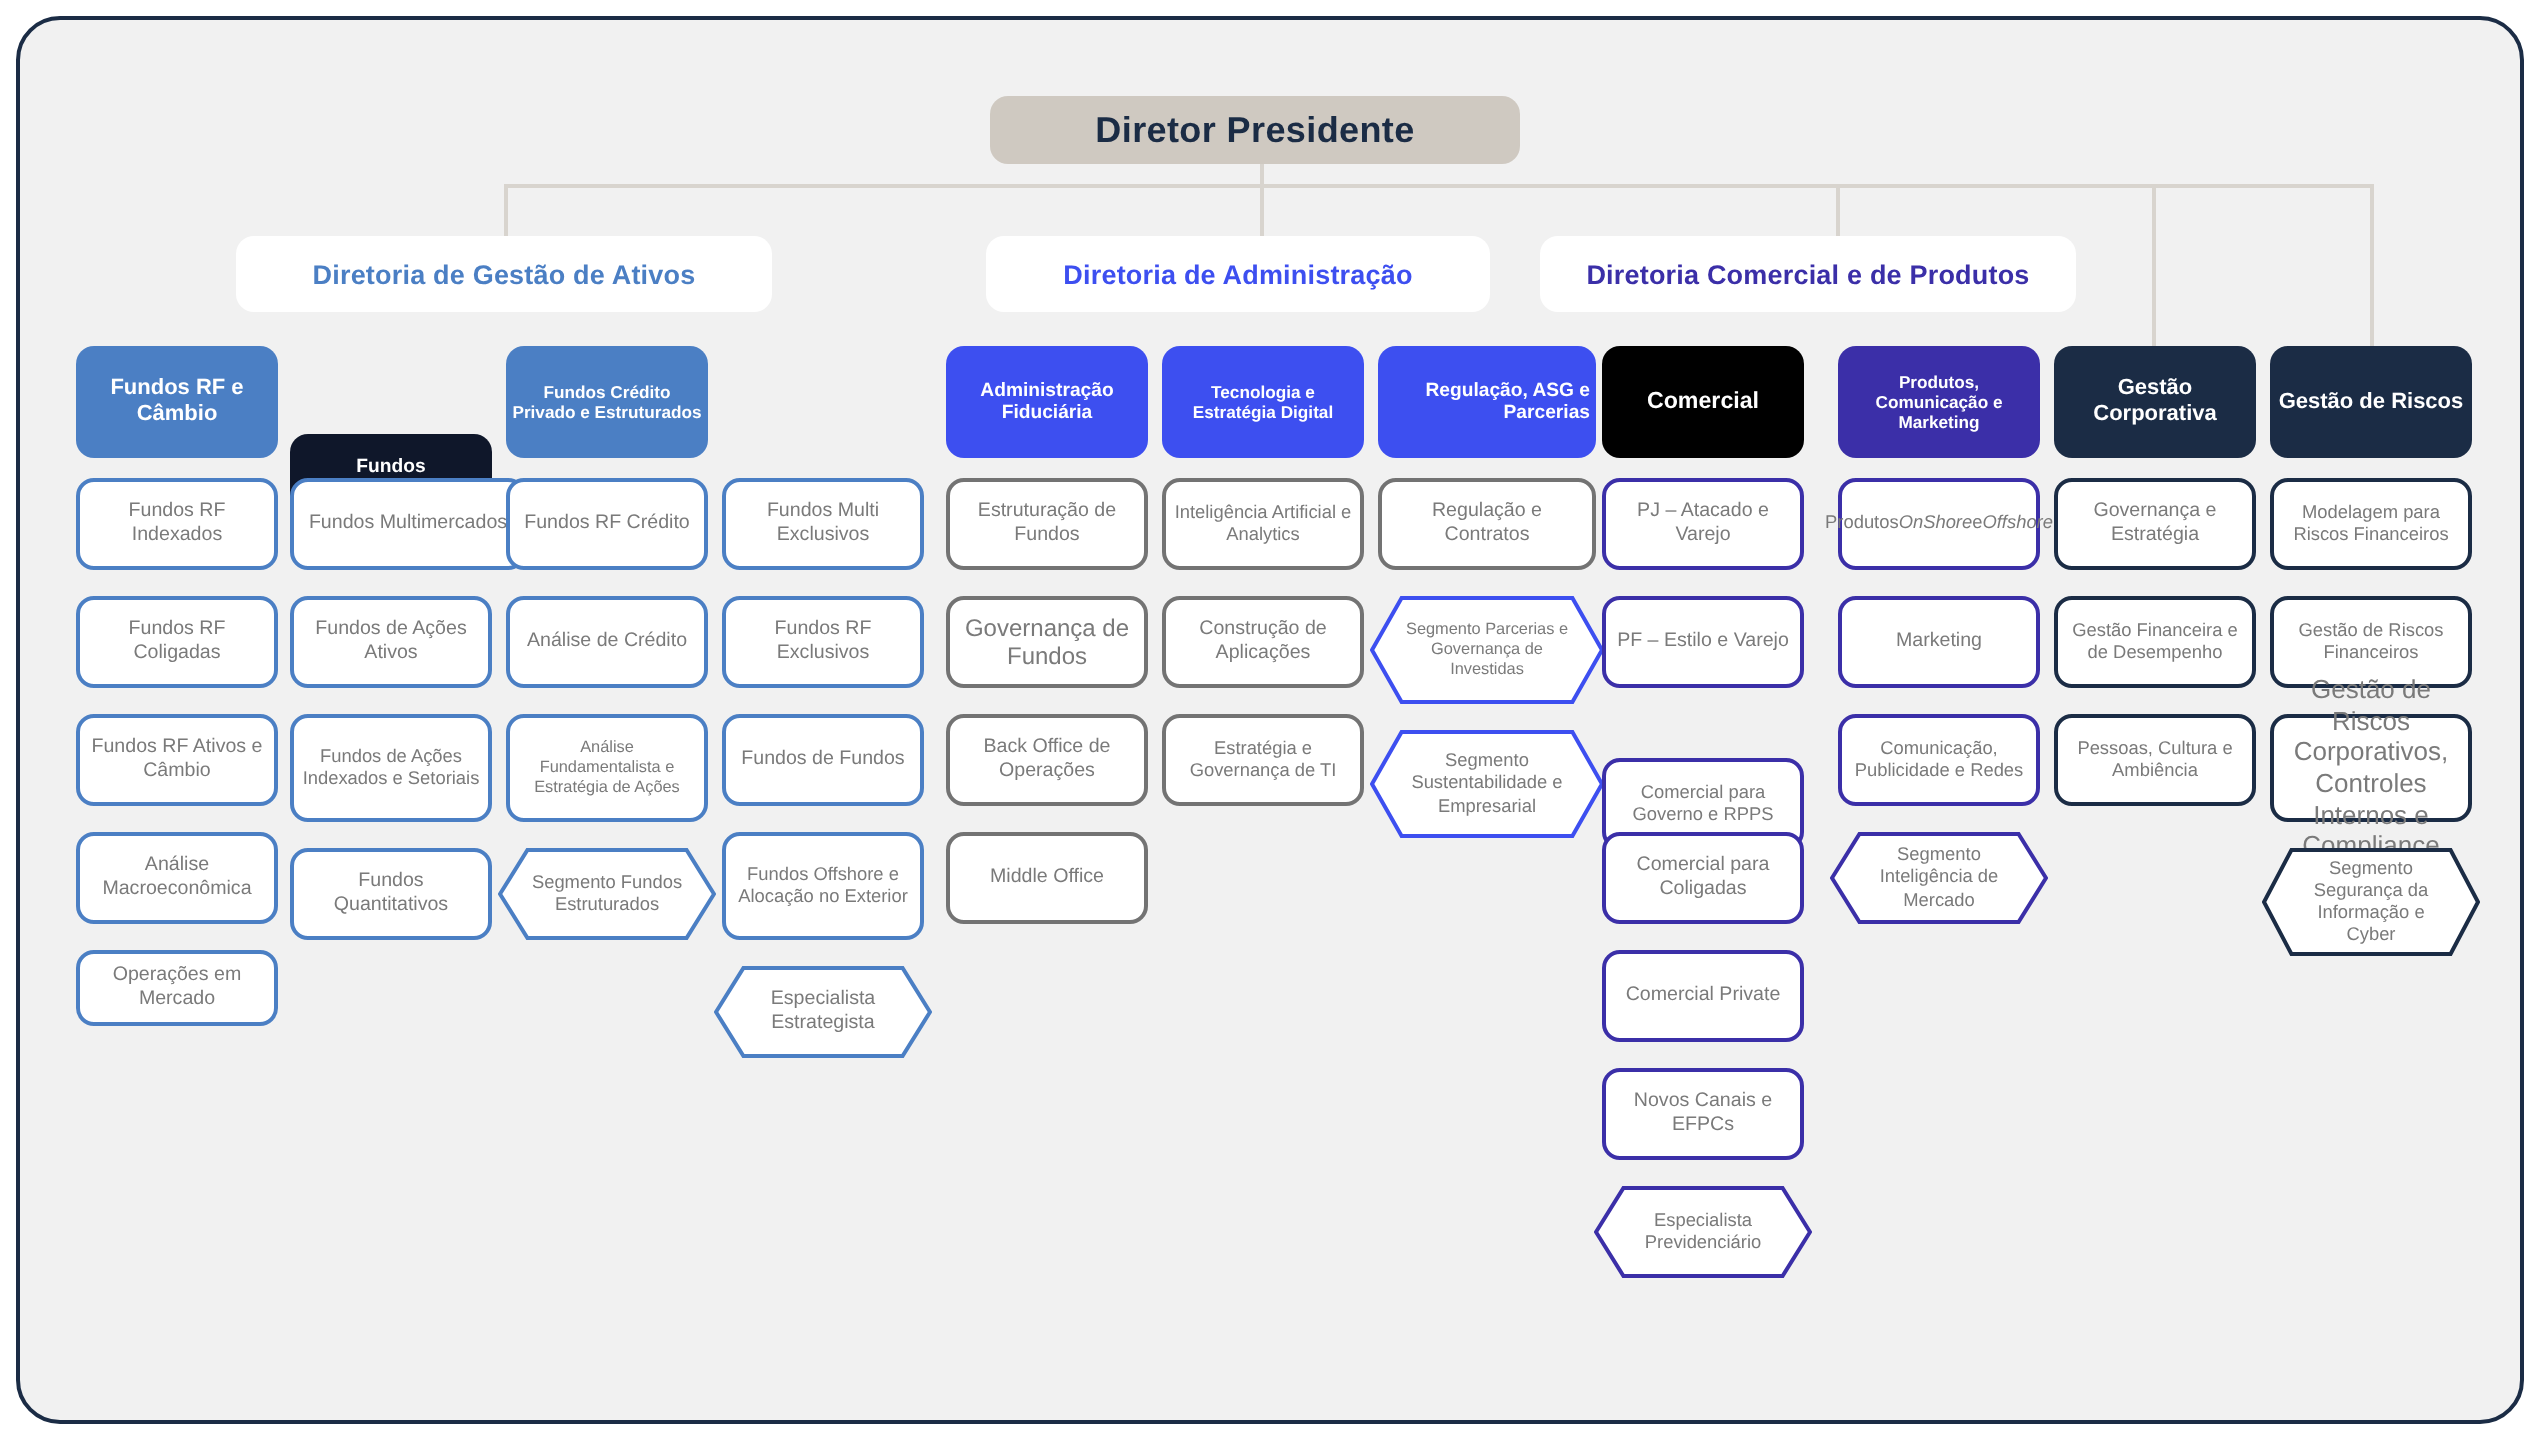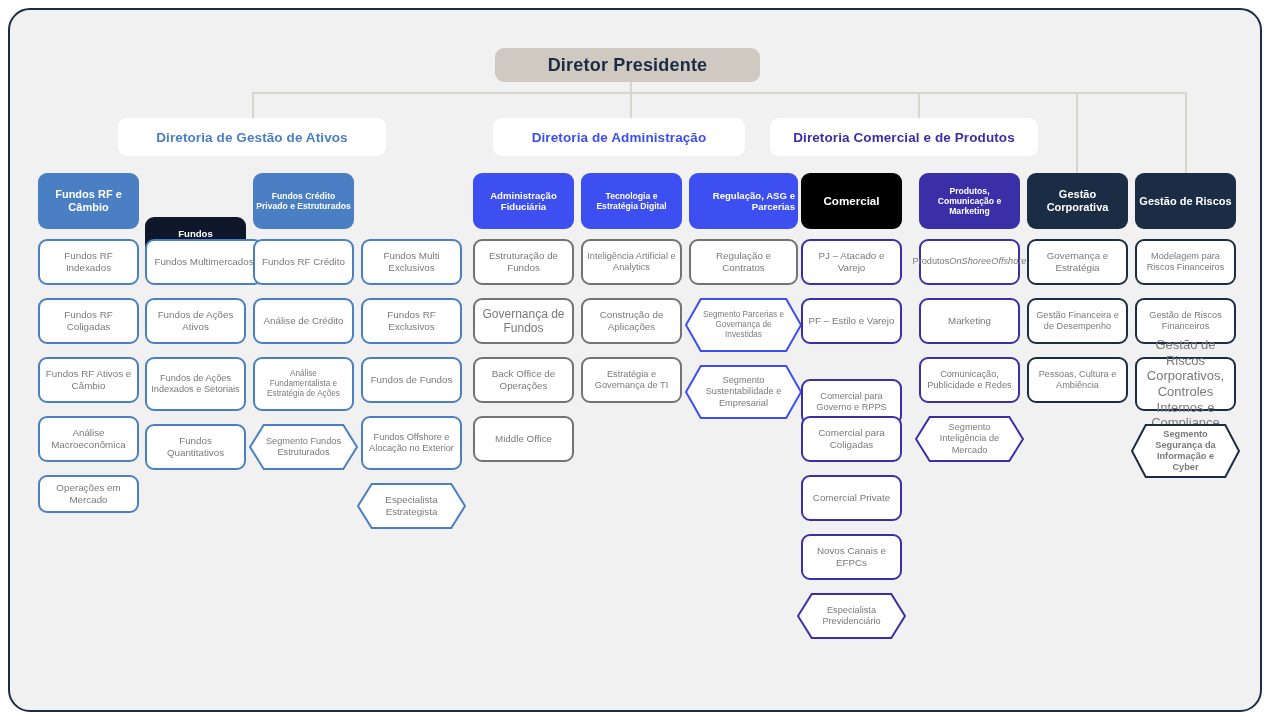--- a/index.html
+++ b/index.html
@@ -187,16 +187,16 @@
       <div class="leaf b-d" style="left: 1017px; top: 288px; width: 101px; height: 46px; font-size: 9.2px;">Gestão Financeira e de Desempenho</div>
       <div class="leaf b-d" style="left: 1017px; top: 347px; width: 101px; height: 46px; font-size: 9.2px;">Pessoas, Cultura e Ambiência</div>
       <div class="head" style="left: 1125px; top: 163px; width: 101px; height: 56px; background: rgb(27, 44, 69); font-size: 11px;">Gestão de Riscos</div>
       <div class="leaf b-d" style="left: 1125px; top: 229px; width: 101px; height: 46px; font-size: 9.2px;">Modelagem para Riscos Financeiros</div>
       <div class="leaf b-d" style="left: 1125px; top: 288px; width: 101px; height: 46px; font-size: 9.2px;">Gestão de Riscos Financeiros</div>
       <div class="leaf b-d" style="left: 1125px; top: 347px; width: 101px; height: 54px; font-size: 13px;">Gestão de Riscos Corporativos, Controles Internos e Compliance</div>
       <div class="hexwrap" style="left: 1121px; top: 414px; width: 109px; height: 54px;">
         <svg class="hexborder" viewBox="0 0 109 54" preserveAspectRatio="none">
           <polygon points="14.715000000000002,1 94.285,1 108,27 94.285,53 14.715000000000002,53 1,27" fill="#ffffff" stroke="#1B2C45" stroke-width="2" vector-effect="non-scaling-stroke"></polygon>
         </svg>
-        <div class="hextext" style="font-size: 9.2px; font-weight: bold;">Segmento Segurança da Informação e Cyber</div>
+        <div class="hextext" style="font-size: 9.2px;">Segmento Segurança da Informação e Cyber</div>
       </div>
     </div>
 </div>
 
 </body></html>

